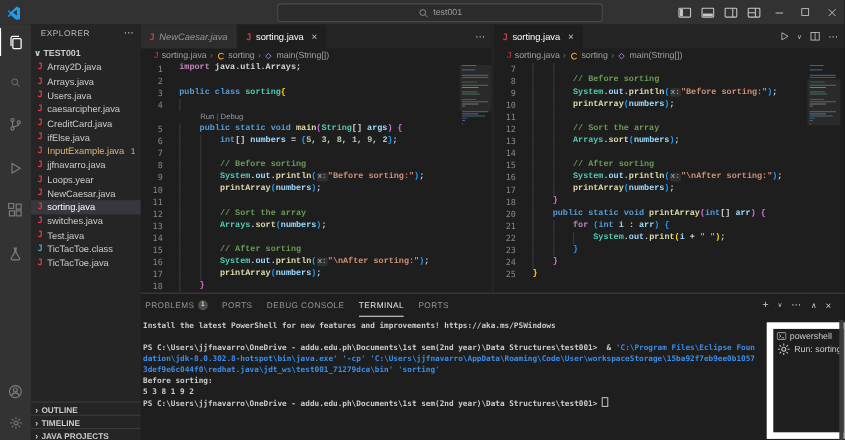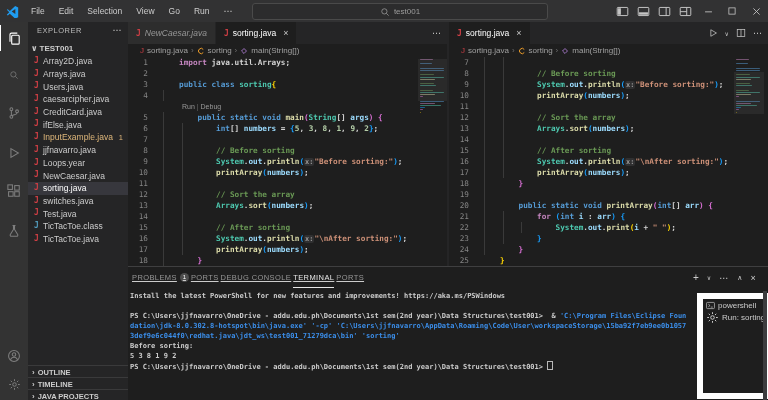--- a/index.html
+++ b/index.html
@@ -49,35 +49,35 @@
   .tab.preview .tlabel{font-style:italic;}
   .tab .jicon{font:bold 8px "DejaVu Sans Mono",monospace;}
   .tab .close{font-size:9px;margin-left:3px;color:#c5c5c5;}
   .tab-actions{position:absolute;right:5px;top:0;height:22px;display:flex;align-items:center;gap:7px;color:#c5c5c5;font-size:9px;}
   .breadcrumb{height:13px;display:flex;align-items:center;gap:3px;padding-left:12px;font-size:8px;color:#a0a0a0;white-space:nowrap;}
   .bc-sep{color:#6e6e6e;font-size:8px;}
   .code{position:absolute;top:35px;left:0;right:0;bottom:0;overflow:hidden;
         font:600 7.7px/11px "DejaVu Sans Mono",monospace;}
   .cline{position:relative;height:11px;white-space:pre;}
   .cline .ln{position:absolute;left:0;width:20px;text-align:right;color:#858585;font-weight:400;}
-  .cline .ct{position:absolute;left:51px;top:0;}
+  .cline .ct{position:absolute;left:35px;top:0;font-family:Liberation Mono, monospace;}
   .guide{position:absolute;top:0;bottom:0;width:1px;background:#3a3a3a;}
   .lens{height:11px;padding-left:54px;color:#999999;font:7px/11px "Liberation Sans",sans-serif;}
   .tk-k{color:#569cd6}.tk-c{color:#c586c0}.tk-t{color:#4ec9b0}.tk-f{color:#dcdcaa}.tk-v{color:#9cdcfe}
   .tk-n{color:#b5cea8}.tk-s{color:#ce9178}.tk-m{color:#6a9955}.tk-p{color:#d4d4d4}
   .tk-b1{color:#ffd700}.tk-b2{color:#da70d6}.tk-b3{color:#179fff}
   .tk-i{color:#969696;background:#303031;border-radius:2px;padding:0 1px;font-size:7px;}
   .minimap{position:absolute;top:2px;width:26px;}
   .mmline{height:1px;margin-bottom:1.2px;border-radius:.5px;}
   .mslider{position:absolute;left:-2px;right:-2px;background:rgba(121,121,121,.14);}
   .gdivider{position:absolute;top:22px;width:2px;height:244px;background:#252526;z-index:5;}
 
   
   .panel{position:absolute;left:128px;top:266px;right:0;bottom:0;background:#1e1e1e;border-top:1px solid #3f3f40;}
-  .ptabs{position:absolute;left:4px;top:0;height:21px;display:flex;align-items:flex-start;gap:2px;text-decoration:underline;}
+  .ptabs{position:absolute;left:4px;top:0;height:21px;display:flex;align-items:flex-start;gap:13px;}
   .ptab{display:flex;align-items:center;font-size:7.5px;letter-spacing:.4px;color:#969696;height:21px;line-height:21px;}
   .ptab.active{color:#e7e7e7;box-shadow:inset 0 -1px 0 #e7e7e7;}
   .pbadge{background:#4d4d4d;color:#ffffff;border-radius:50%;width:9px;height:9px;font-size:6px;line-height:9px;text-align:center;margin-left:3px;letter-spacing:0;}
   .pactions{position:absolute;left:565px;top:0;height:21px;display:flex;align-items:center;gap:8px;color:#cccccc;font-size:9px;}
   .term{position:absolute;left:2px;top:24px;width:560px;font:600 7px/10px "DejaVu Sans Mono",monospace;color:#cccccc;}
   .tline{min-height:10px;white-space:pre-wrap;word-break:break-all;}
   .tb-blue{color:#3b8eea;}
   .tcursor{display:inline-block;width:4px;height:7px;border:1px solid #b8b8b8;vertical-align:-1px;}
   .termlist{position:absolute;left:569px;top:26px;width:64px;bottom:1px;border:6px solid #ffffff;}
   .tl-row{display:flex;align-items:center;gap:3px;height:12px;padding-left:3px;font-size:8px;color:#cccccc;white-space:nowrap;}
@@ -86,21 +86,20 @@
 </head>
 <body>
 
 <div id="app">
   <div class="titlebar">
     <div class="logo icon">
         <svg width="13" height="13" viewBox="0 0 16 16">
           <path fill="#1f9cf0" d="M11.3 1.2L4.7 7.3 2.2 5.2 1 5.9l3 3.1-3 3.1 1.2.7 2.5-2.1 6.6 6.1 3.7-1.8V3L11.3 1.2zM11.5 4.8v6.4L7 8l4.5-3.2z"></path>
         </svg>
       </div>
-    <div id="menubar"><span class="menu-item">File</span><span class="menu-item">Edit</span><span class="menu-item">Selection</span><span class="menu-item">View</span><span class="menu-item">Go</span><span class="menu-item">Run</span><span class="menu-more">⋯</span></div>
     <div class="cmdcenter">
       <span class="icon">
           <svg width="10" height="10" viewBox="0 0 16 16" fill="none" stroke="currentColor" stroke-width="1.2">
             <circle cx="7" cy="7" r="4.2"></circle>
             <path d="M10.2 10.2l3.6 3.6"></path>
           </svg>
         </span>
       <span>test001</span>
     </div>
     <div class="tb-right" id="titlebar-right">
@@ -426,21 +425,20 @@
         <div class="cline"><span class="ln">9</span><span class="guide" style="left: 35px;"></span><span class="guide" style="left: 53.544px;"></span><span class="ct"><span class="tk-p">        </span><span class="tk-t">System</span><span class="tk-p">.</span><span class="tk-v">out</span><span class="tk-p">.</span><span class="tk-f">println</span><span class="tk-b3">(</span><span class="tk-i">x:</span><span class="tk-s">"Before sorting:"</span><span class="tk-b3">)</span><span class="tk-p">;</span></span></div>
         <div class="cline"><span class="ln">10</span><span class="guide" style="left: 35px;"></span><span class="guide" style="left: 53.544px;"></span><span class="ct"><span class="tk-p">        </span><span class="tk-f">printArray</span><span class="tk-b3">(</span><span class="tk-v">numbers</span><span class="tk-b3">)</span><span class="tk-p">;</span></span></div>
         <div class="cline"><span class="ln">11</span><span class="guide" style="left: 35px;"></span><span class="guide" style="left: 53.544px;"></span><span class="ct"></span></div>
         <div class="cline"><span class="ln">12</span><span class="guide" style="left: 35px;"></span><span class="guide" style="left: 53.544px;"></span><span class="ct"><span class="tk-m">        // Sort the array</span></span></div>
         <div class="cline"><span class="ln">13</span><span class="guide" style="left: 35px;"></span><span class="guide" style="left: 53.544px;"></span><span class="ct"><span class="tk-p">        </span><span class="tk-t">Arrays</span><span class="tk-p">.</span><span class="tk-f">sort</span><span class="tk-b3">(</span><span class="tk-v">numbers</span><span class="tk-b3">)</span><span class="tk-p">;</span></span></div>
         <div class="cline"><span class="ln">14</span><span class="guide" style="left: 35px;"></span><span class="guide" style="left: 53.544px;"></span><span class="ct"></span></div>
         <div class="cline"><span class="ln">15</span><span class="guide" style="left: 35px;"></span><span class="guide" style="left: 53.544px;"></span><span class="ct"><span class="tk-m">        // After sorting</span></span></div>
         <div class="cline"><span class="ln">16</span><span class="guide" style="left: 35px;"></span><span class="guide" style="left: 53.544px;"></span><span class="ct"><span class="tk-p">        </span><span class="tk-t">System</span><span class="tk-p">.</span><span class="tk-v">out</span><span class="tk-p">.</span><span class="tk-f">println</span><span class="tk-b3">(</span><span class="tk-i">x:</span><span class="tk-s">"\nAfter sorting:"</span><span class="tk-b3">)</span><span class="tk-p">;</span></span></div>
         <div class="cline"><span class="ln">17</span><span class="guide" style="left: 35px;"></span><span class="guide" style="left: 53.544px;"></span><span class="ct"><span class="tk-p">        </span><span class="tk-f">printArray</span><span class="tk-b3">(</span><span class="tk-v">numbers</span><span class="tk-b3">)</span><span class="tk-p">;</span></span></div>
         <div class="cline"><span class="ln">18</span><span class="guide" style="left: 35px;"></span><span class="ct"><span class="tk-p">    </span><span class="tk-b2">}</span></span></div>
-        <div class="cline"><span class="ln">19</span><span class="guide" style="left: 35px;"></span><span class="ct"></span></div>
         <div class="cline"><span class="ln">20</span><span class="guide" style="left: 35px;"></span><span class="ct"><span class="tk-p">    </span><span class="tk-k">public static void </span><span class="tk-f">printArray</span><span class="tk-b2">(</span><span class="tk-k">int</span><span class="tk-p">[] </span><span class="tk-v">arr</span><span class="tk-b2">)</span><span class="tk-p"> </span><span class="tk-b2">{</span></span></div>
         <div class="cline"><span class="ln">21</span><span class="guide" style="left: 35px;"></span><span class="guide" style="left: 53.544px;"></span><span class="ct"><span class="tk-p">        </span><span class="tk-c">for</span><span class="tk-p"> </span><span class="tk-b3">(</span><span class="tk-k">int</span><span class="tk-p"> </span><span class="tk-v">i</span><span class="tk-p"> : </span><span class="tk-v">arr</span><span class="tk-b3">)</span><span class="tk-p"> </span><span class="tk-b3">{</span></span></div>
         <div class="cline"><span class="ln">22</span><span class="guide" style="left: 35px;"></span><span class="guide" style="left: 53.544px;"></span><span class="guide" style="left: 72.088px;"></span><span class="ct"><span class="tk-p">            </span><span class="tk-t">System</span><span class="tk-p">.</span><span class="tk-v">out</span><span class="tk-p">.</span><span class="tk-f">print</span><span class="tk-b1">(</span><span class="tk-v">i</span><span class="tk-p"> + </span><span class="tk-s">" "</span><span class="tk-b1">)</span><span class="tk-p">;</span></span></div>
         <div class="cline"><span class="ln">23</span><span class="guide" style="left: 35px;"></span><span class="guide" style="left: 53.544px;"></span><span class="ct"><span class="tk-p">        </span><span class="tk-b3">}</span></span></div>
         <div class="cline"><span class="ln">24</span><span class="guide" style="left: 35px;"></span><span class="ct"><span class="tk-p">    </span><span class="tk-b2">}</span></span></div>
         <div class="cline"><span class="ln">25</span><span class="ct"><span class="tk-b1">}</span></span></div>
         <div class="minimap" style="left: 287px;">
           <div class="mmline" style="width: 13.2px; background: rgb(197, 134, 192); opacity: 0.5;"></div>
           <div class="mmline"></div>
           <div class="mmline" style="width: 11.55px; background: rgb(86, 156, 214); opacity: 0.5;"></div>

